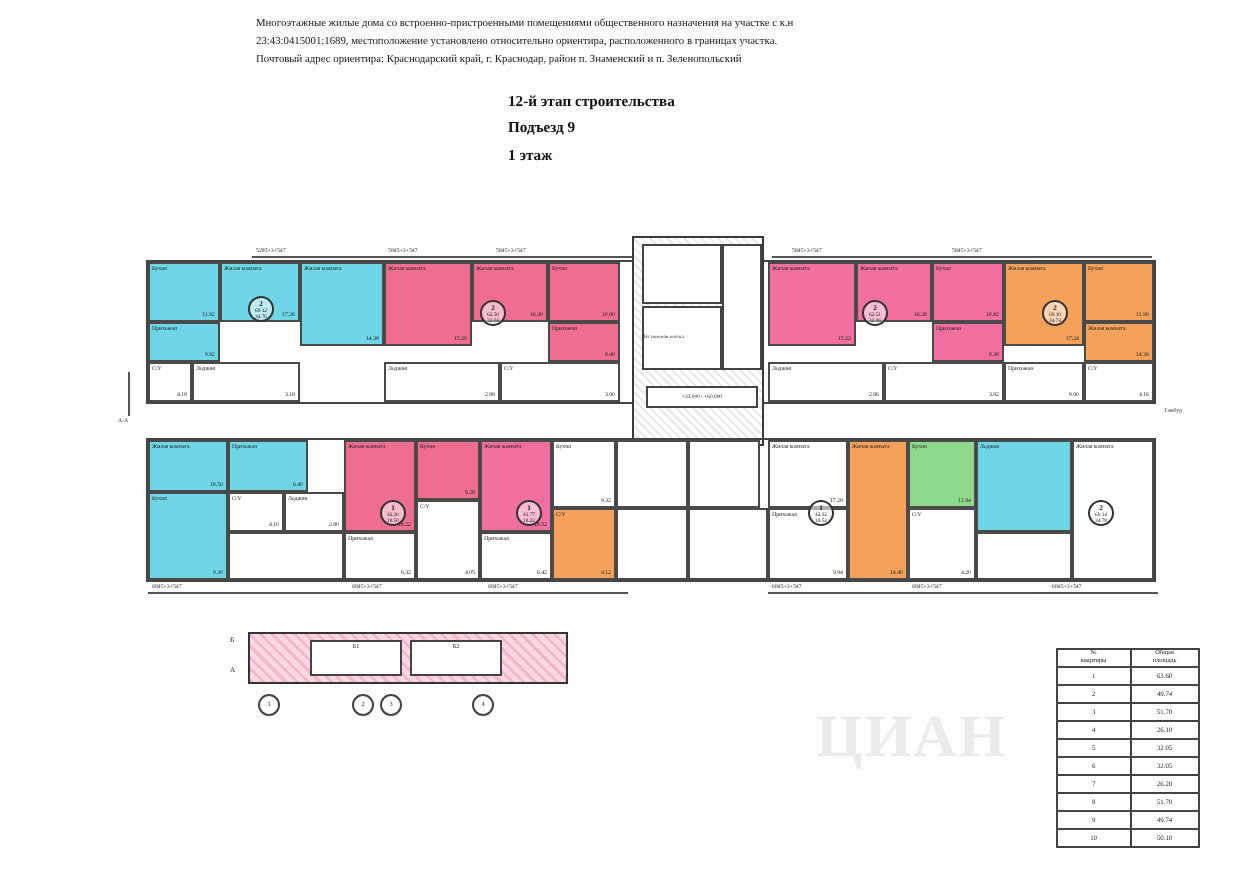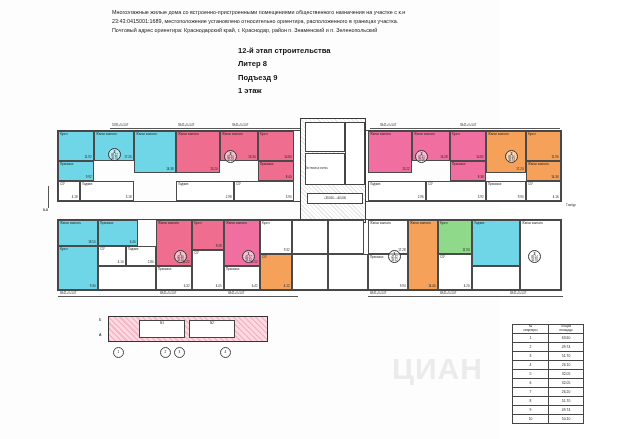--- a/index.html
+++ b/index.html
@@ -10,23 +10,24 @@
   body {
     width: 621px;
     height: 439px;
     font-family: "Liberation Sans", sans-serif;
     color: #1a1a1a;
     position: relative;
     overflow: hidden;
   }
   #sheet {
     position: absolute;
-    left: 0; top: 0;
+    left: 16px; top: 0;
     width: 500px; height: 439px;
     background: #fdfdfd;
+    font-family: Liberation Serif, serif;
   }
 
   
   .hdr {
     position: absolute;
     left: 112px;
     top: 8px;
     width: 440px;
     font-size: 5.4px;
     line-height: 1.65;
@@ -198,21 +199,20 @@
 <div id="sheet">
 
   <div class="hdr">
     <div>Многоэтажные жилые дома со встроенно-пристроенными помещениями общественного назначения на участке с к.н</div>
     <div>23:43:0415001:1689, местоположение установлено относительно ориентира, расположенного в границах участка.</div>
     <div>Почтовый адрес ориентира: Краснодарский край, г. Краснодар, район п. Знаменский и п. Зеленопольский</div>
   </div>
 
   <div class="title-block">
     <div class="t1">12-й этап строительства</div>
-    <div class="t2">Литер 8</div>
     <div class="t2">Подъезд 9</div>
     <div class="t2">1 этаж</div>
   </div>
 
   <div class="plan">
 
     <div class="dimtxt" style="left:112px; top:123px;">5285+3+547</div>
     <div class="dimtxt" style="left:178px; top:123px;">5845+3+547</div>
     <div class="dimtxt" style="left:232px; top:123px;">5845+3+547</div>
     <div class="dimtxt" style="left:380px; top:123px;">5845+3+547</div>

